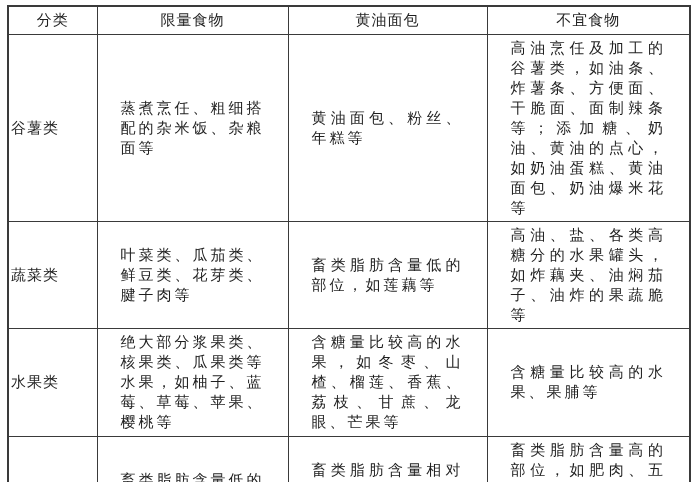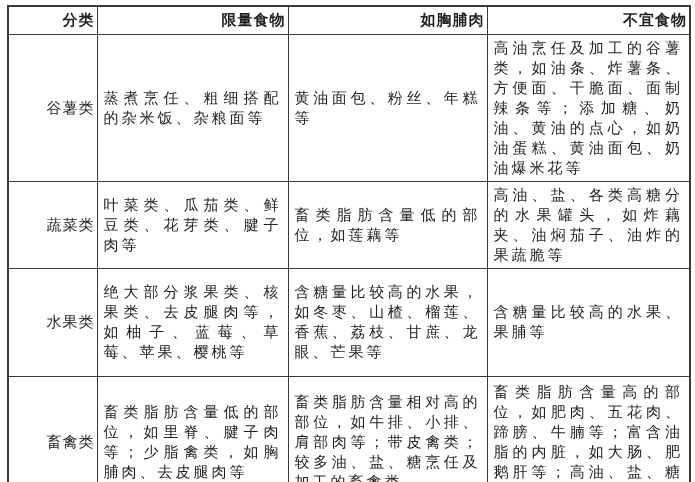--- a/index.html
+++ b/index.html
@@ -25,34 +25,34 @@
     border: 2px solid #3a3a3a;
     background: #ffffff;
   }
   .food-table th,
   .food-table td {
     border: 1px solid #3a3a3a;
     overflow: hidden;
   }
   .food-table th {
     font-size: 15px;
-    font-weight: bold;
-    text-align: right;
+    font-weight: normal;
+    text-align: center;
     vertical-align: middle;
     letter-spacing: 1px;
     padding: 2px;
   }
   .food-table td {
     font-size: 15px;
     line-height: 20px;
     vertical-align: middle;
-    padding: 3px 6px;
+    padding: 3px 23px;
   }
   .food-table td.cat {
-    text-align: right;
+    text-align: left;
     letter-spacing: 1px;
     padding: 3px 2px;
   }
   .food-table td.txt {
     text-align: justify;
     text-justify: inter-character;
     letter-spacing: 3px;
   }
   tr.hdr  { height: 28px; }
   tr.r1   { height: 142px; }
@@ -67,40 +67,40 @@
   <colgroup>
     <col style="width: 89px;">
     <col style="width: 191px;">
     <col style="width: 199px;">
     <col style="width: 203px;">
   </colgroup>
   <thead>
     <tr class="hdr">
       <th>分类</th>
       <th>限量食物</th>
-      <th>如胸脯肉</th>
+      <th>黄油面包</th>
       <th>不宜食物</th>
     </tr>
   </thead>
   <tbody>
     <tr class="r1">
       <td class="cat">谷薯类</td>
       <td class="txt">蒸煮烹任、粗细搭配的杂米饭、杂粮面等</td>
       <td class="txt">黄油面包、粉丝、年糕等</td>
       <td class="txt">高油烹任及加工的谷薯类，如油条、炸薯条、方便面、干脆面、面制辣条等；添加糖、奶油、黄油的点心，如奶油蛋糕、黄油面包、奶油爆米花等</td>
     </tr>
     <tr class="r2">
       <td class="cat">蔬菜类</td>
       <td class="txt">叶菜类、瓜茄类、鲜豆类、花芽类、腱子肉等</td>
       <td class="txt">畜类脂肪含量低的部位，如莲藕等</td>
       <td class="txt">高油、盐、各类高糖分的水果罐头，如炸藕夹、油焖茄子、油炸的果蔬脆等</td>
     </tr>
     <tr class="r3">
       <td class="cat">水果类</td>
-      <td class="txt">绝大部分浆果类、核果类、去皮腿肉等，如柚子、蓝莓、草莓、苹果、樱桃等</td>
+      <td class="txt">绝大部分浆果类、核果类、瓜果类等水果，如柚子、蓝莓、草莓、苹果、樱桃等</td>
       <td class="txt">含糖量比较高的水果，如冬枣、山楂、榴莲、香蕉、荔枝、甘蔗、龙眼、芒果等</td>
       <td class="txt">含糖量比较高的水果、果脯等</td>
     </tr>
     <tr class="r4">
       <td class="cat">畜禽类</td>
       <td class="txt">畜类脂肪含量低的部位，如里脊、腱子肉等；少脂禽类，如胸脯肉、去皮腿肉等</td>
       <td class="txt">畜类脂肪含量相对高的部位，如牛排、小排、肩部肉等；带皮禽类；较多油、盐、糖烹任及加工的畜禽类</td>
       <td class="txt">畜类脂肪含量高的部位，如肥肉、五花肉、蹄膀、牛腩等；富含油脂的内脏，如大肠、肥鹅肝等；高油、盐、糖烹任及加工的畜禽类</td>
     </tr>
   </tbody>

